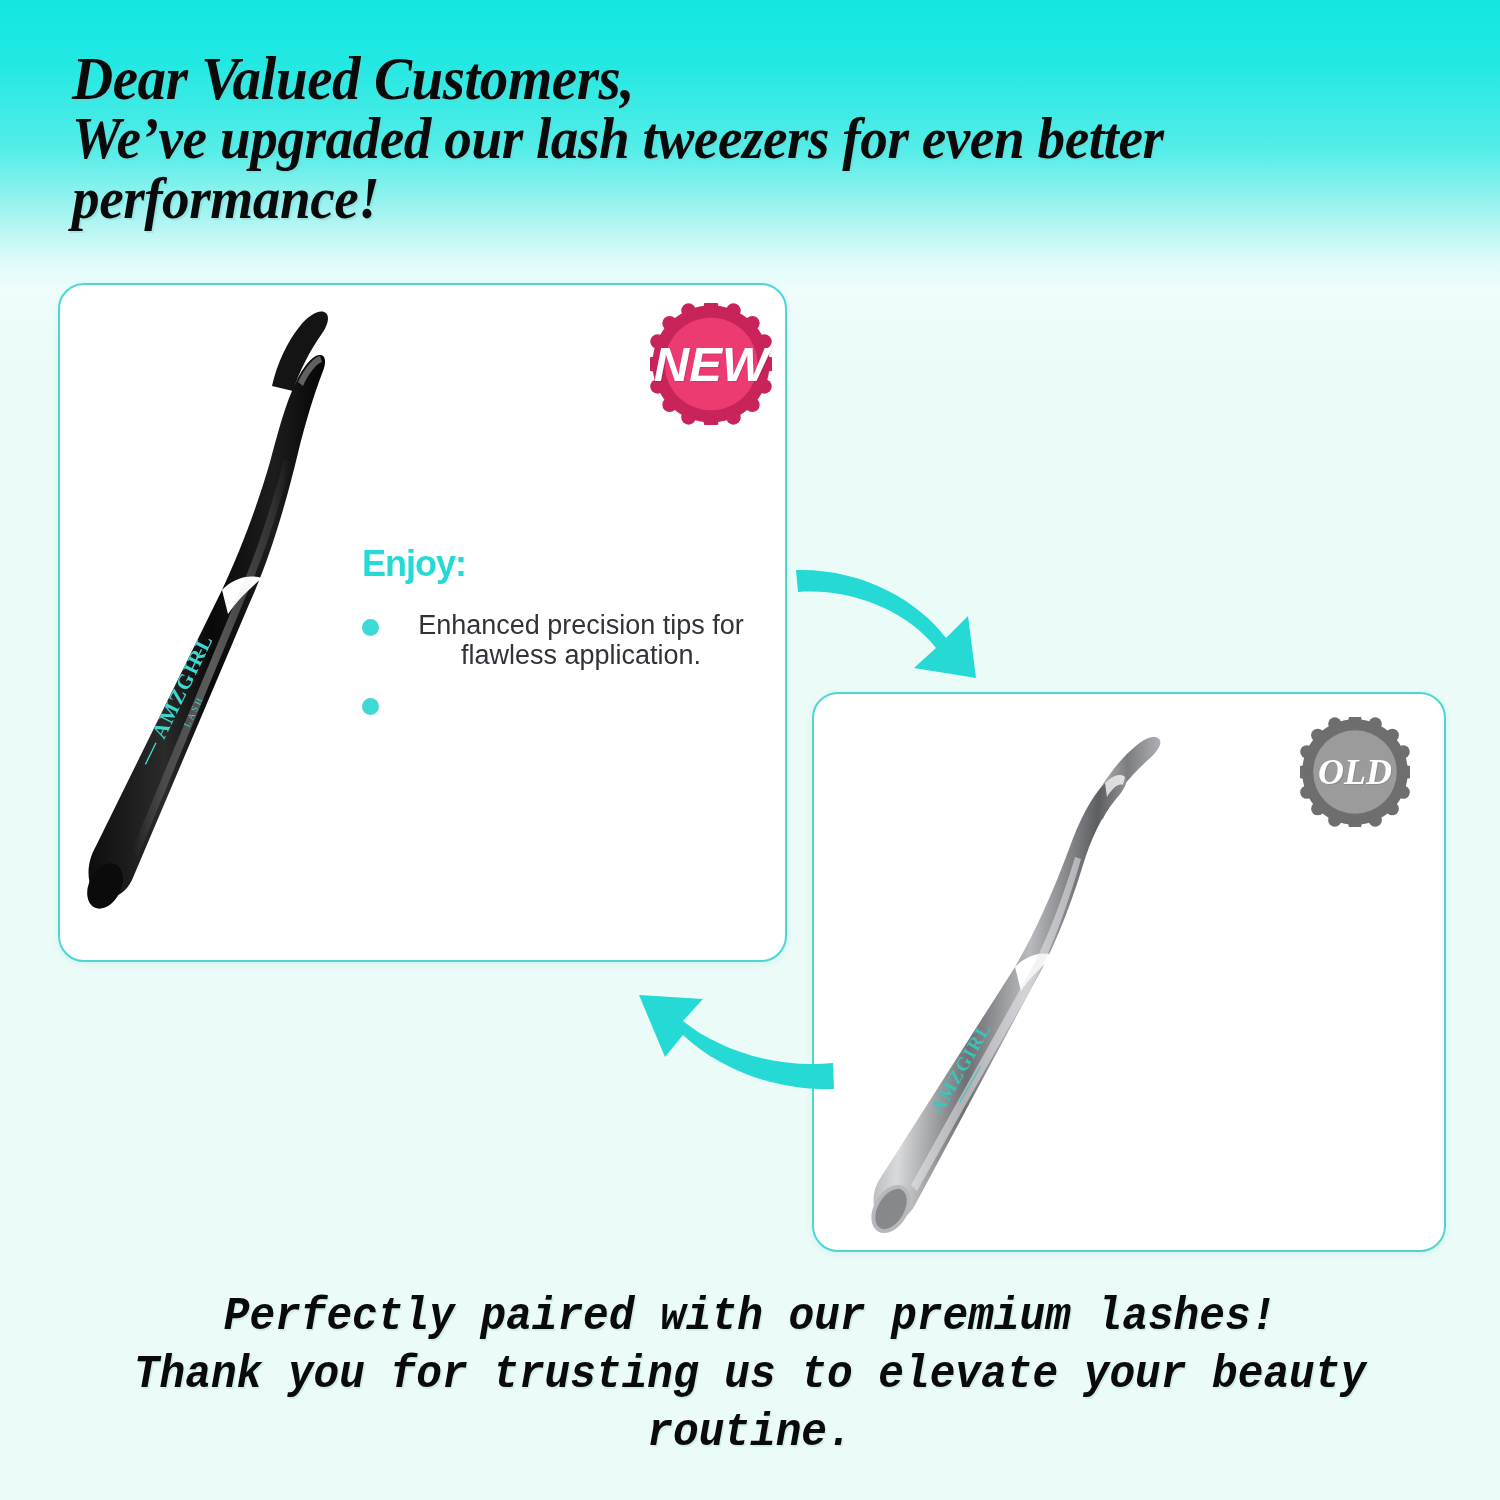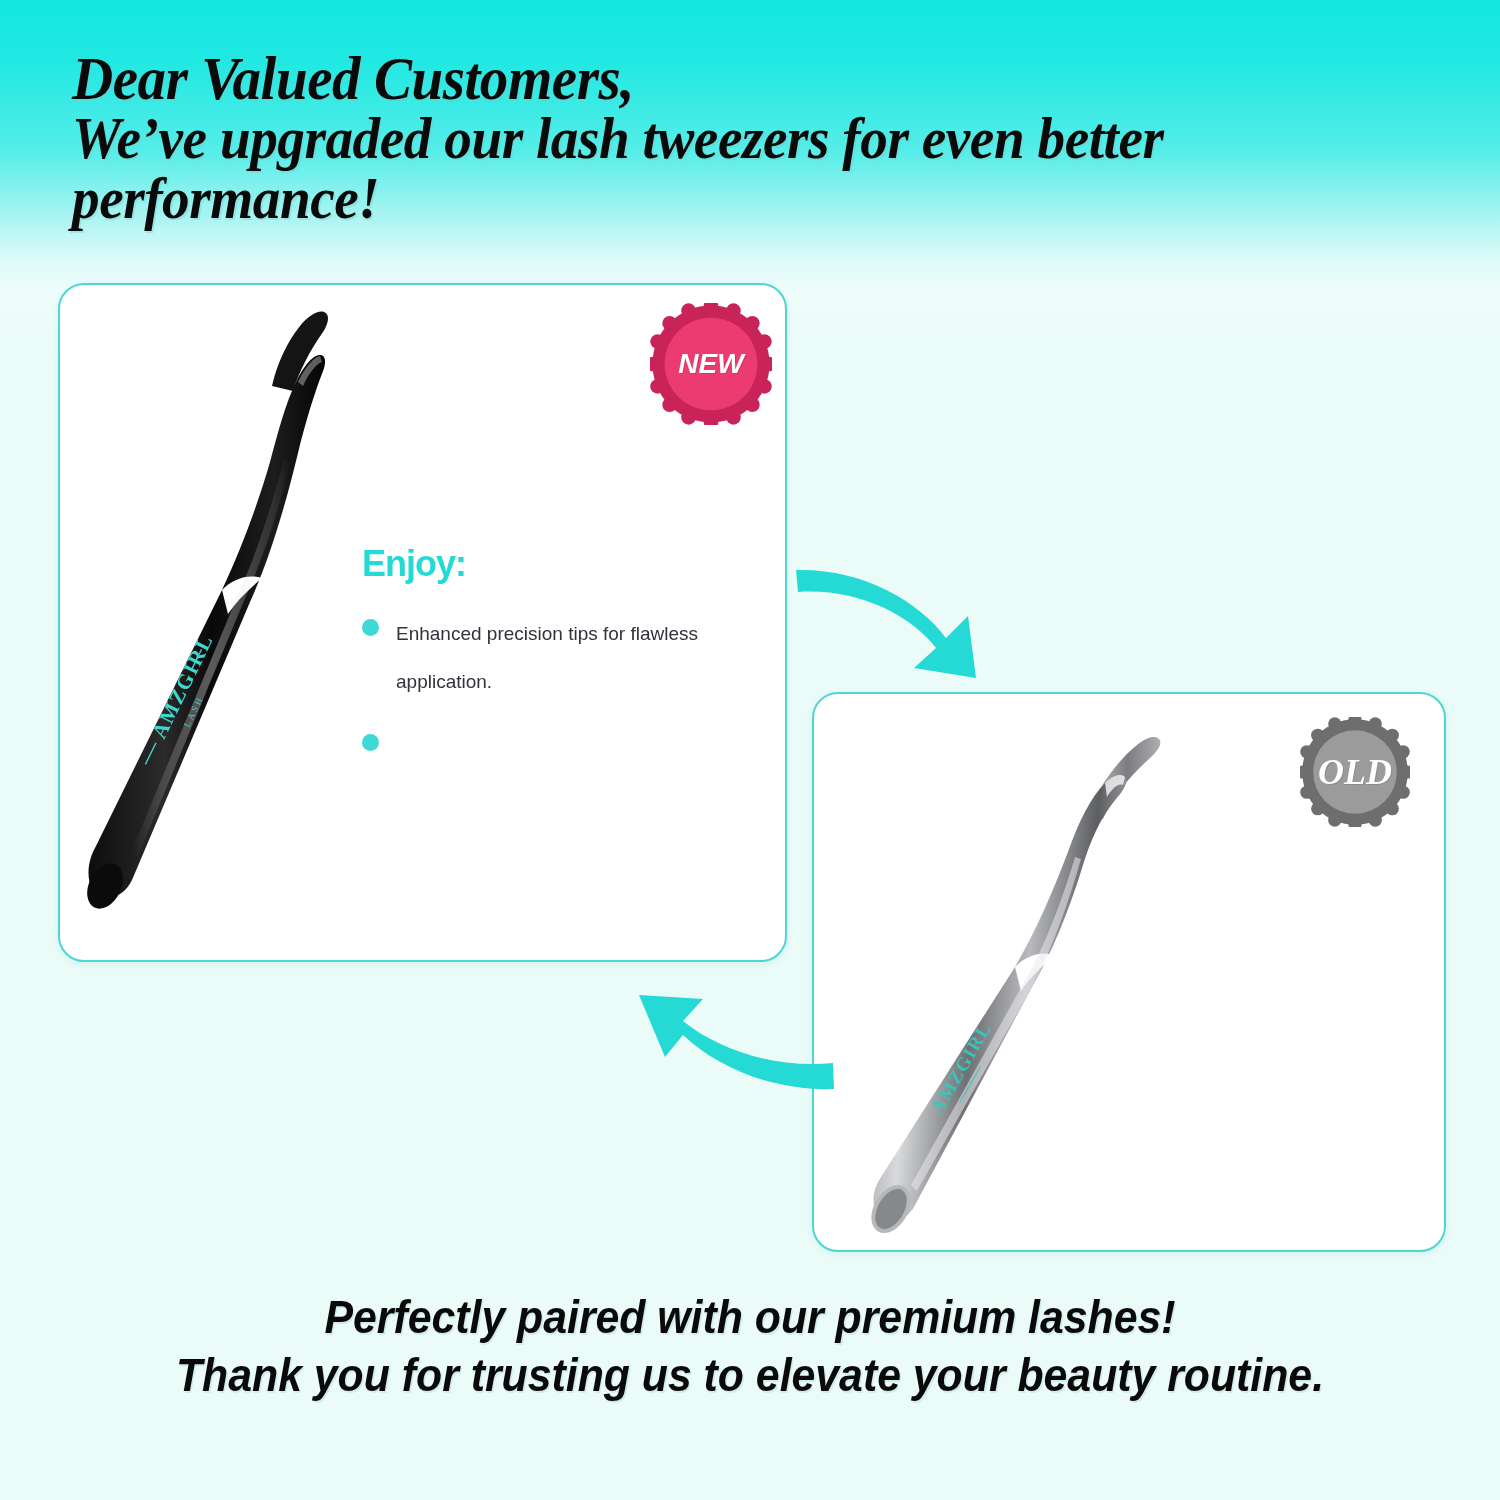--- a/index.html
+++ b/index.html
@@ -50,57 +50,57 @@
   .badge svg{display:block;width:100%;height:100%;}
   .badge .cap-text{
     position:absolute;left:0;top:0;width:100%;height:100%;
     display:flex;align-items:center;justify-content:center;
     font-family:"Liberation Sans", sans-serif;
     font-weight:bold;font-style:italic;
     color:#FFFFFF;letter-spacing:0px;
     text-shadow:1px 1px 0 rgba(0,0,0,.10);
   }
   #badge-new{left:650px;top:303px;}
-  #badge-new .cap-text{font-size:28px;}
+  #badge-new .cap-text{font-size:49px;}
   #badge-old{left:1300px;top:717px;width:110px;height:110px;}
   #badge-old .cap-text{font-size:36px;font-family:Liberation Serif, serif;}
 
   
   .enjoy-wrap{position:absolute;left:362px;top:536px;width:404px;}
   .enjoy-title{
     font-family:"Liberation Sans", sans-serif;
     font-weight:bold;font-size:36px;line-height:56px;
     color:#25D9D4;letter-spacing:-1px;
   }
   .bullets{margin:18px 0 0 0;padding:0;list-style:none;}
   .bullets li{
     position:relative;padding-left:34px;margin-bottom:19px;
     font-family:"Liberation Sans", sans-serif;
-    font-size:19px;line-height:48px;color:#30333A;
+    font-size:27px;line-height:30px;color:#30333A;text-align:center;
   }
   .bullets li .dot{
     position:absolute;left:0;top:9px;width:17px;height:17px;
     border-radius:50%;background:#3ED9D4;
   }
 
   
   .arrow{position:absolute;}
   #arrow-1{left:790px;top:552px;width:205px;height:130px;}
   #arrow-2{left:625px;top:985px;width:215px;height:120px;}
 
   
   .tweezer{position:absolute;}
   #tweezer-new{left:72px;top:290px;width:430px;height:620px;}
   #tweezer-old{left:855px;top:715px;width:420px;height:520px;}
 
   
   .footer{
     position:absolute;left:0;top:1288px;width:1500px;
     text-align:center;
-    font-family:Liberation Sans, sans-serif;
+    font-family:Liberation Mono, monospace;
     font-weight:bold;font-style:italic;
     color:#0A0A0A;
     text-shadow:1.5px 1.5px 0 rgba(150,205,205,.30);
   }
   .footer .f1{display:block;font-size:46px;line-height:58px;transform:scaleX(0.93);}
   .footer .f2{display:block;font-size:46px;line-height:58px;transform:scaleX(0.93);}
 </style>
 </head>
 <body>
 

